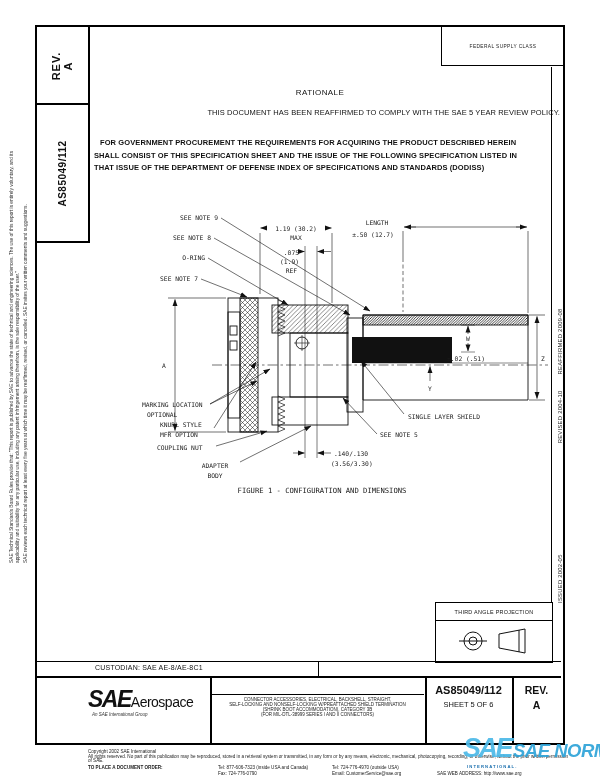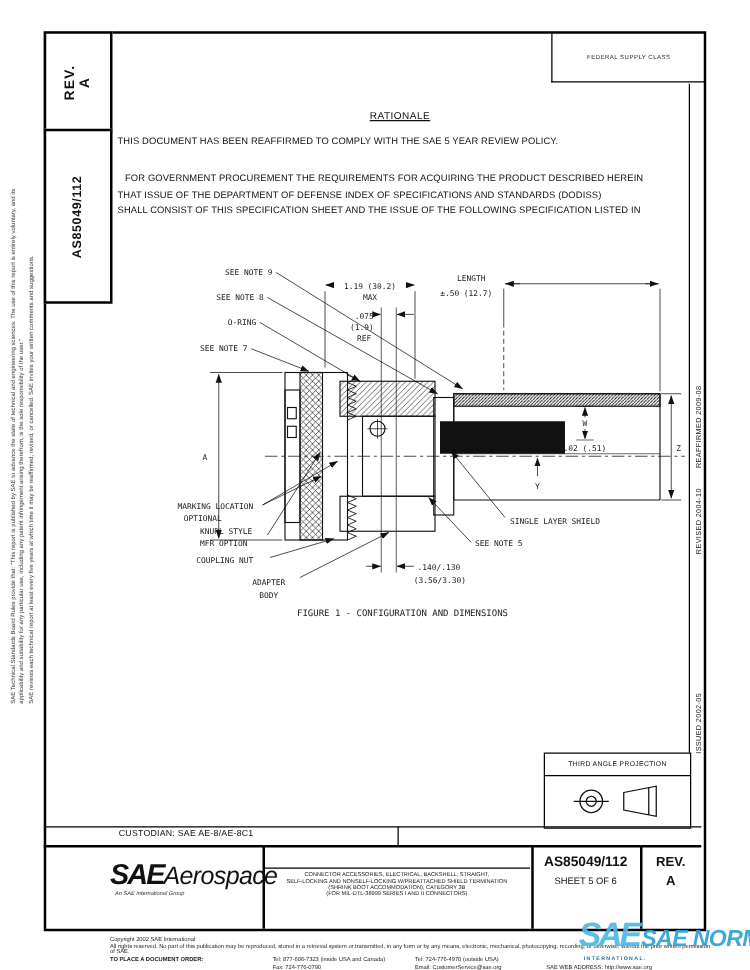--- a/index.html
+++ b/index.html
@@ -18,24 +18,24 @@
   
   .rev-box{left:35px;top:25px;width:51px;height:78px;border:2px solid #000;display:flex;align-items:center;justify-content:center;background:#fff;}
   .rev-box .inner{transform:rotate(-90deg);font-weight:bold;font-size:11px;line-height:12px;text-align:center;letter-spacing:1px;}
   .num-box{left:35px;top:103px;width:51px;height:136px;border:2px solid #000;display:flex;align-items:center;justify-content:center;background:#fff;}
   .num-box .inner{transform:rotate(-90deg);font-weight:bold;font-size:10px;white-space:nowrap;letter-spacing:.5px;}
 
   
   .fsc-box{left:441px;top:27px;width:122px;height:38px;border-left:1.5px solid #000;border-bottom:1.5px solid #000;display:flex;align-items:center;justify-content:center;font-size:4.8px;letter-spacing:.4px;color:#222;}
 
   
-  .rationale-h{left:90px;top:88px;width:460px;text-align:center;font-size:8px;letter-spacing:.4px;text-decoration:underline;}
-  .rationale-b{left:94px;top:108px;width:466px;font-size:7.5px;letter-spacing:.1px;white-space:nowrap;}
+  .rationale-h{left:90px;top:88px;width:460px;text-align:center;font-size:8px;letter-spacing:.4px;}
+  .rationale-b{left:94px;top:108px;width:466px;font-size:7.5px;letter-spacing:.1px;white-space:nowrap;text-align:right;}
   .proc{left:94px;top:137px;font-size:7.5px;line-height:12.5px;letter-spacing:.1px;}
-  .proc div{white-space:nowrap;}
+  .proc div{white-space:nowrap;font-weight:bold;}
   .proc div:first-child{padding-left:6px;}
 
   
   .drawing{left:90px;top:198px;}
   .dt{font-family:"DejaVu Sans Mono",monospace;font-size:6.3px;fill:#1a1a1a;}
   .cap{font-family:"DejaVu Sans Mono",monospace;font-size:7.2px;fill:#1a1a1a;}
 
   
   .dates-divider{left:551px;top:67px;width:0;height:594px;border-left:1px solid #000;}
   .dates{left:552.5px;top:660px;width:592px;height:13px;transform-origin:0 0;transform:rotate(-90deg);display:flex;align-items:center;font-size:5.8px;color:#222;letter-spacing:.3px;white-space:nowrap;}
@@ -52,21 +52,21 @@
   .cust-div{left:318px;top:661px;width:0;height:15px;border-left:1.5px solid #000;}
   .cust-text{left:95px;top:664px;font-size:7px;letter-spacing:.2px;}
 
   
   .tb{left:35px;top:676px;width:526px;height:67px;border-top:2px solid #000;}
   .tb-v1{left:210px;top:676px;width:0;height:67px;border-left:2px solid #000;}
   .tb-v2{left:425px;top:676px;width:0;height:67px;border-left:2px solid #000;}
   .tb-v3{left:512px;top:676px;width:0;height:67px;border-left:2px solid #000;}
   .logo-line{left:88px;top:686px;white-space:nowrap;}
   .logo-sae{font-size:23px;font-weight:bold;font-style:italic;letter-spacing:-1.5px;}
-  .logo-aero{font-size:20px;font-style:italic;letter-spacing:-.5px;}
+  .logo-aero{font-size:14px;letter-spacing:-.5px;}
   .logo-tag{left:92px;top:712px;font-size:4.5px;font-style:italic;color:#333;}
   .tb-type{left:212px;top:679px;width:211px;text-align:center;font-weight:bold;font-size:12.5px;letter-spacing:.3px;}
   .tb-div{left:211px;top:694px;width:213px;height:0;border-top:1.2px solid #000;}
   .tb-lines{left:212px;top:697px;width:211px;text-align:center;font-size:4.5px;line-height:5px;color:#222;}
   .tb-num{left:427px;top:684px;width:83px;text-align:center;font-weight:bold;font-size:11px;}
   .tb-sheet{left:427px;top:700px;width:83px;text-align:center;font-size:7.5px;}
   .tb-rev-l{left:514px;top:684px;width:45px;text-align:center;font-weight:bold;font-size:10.5px;}
   .tb-rev-v{left:514px;top:699px;width:45px;text-align:center;font-weight:bold;font-size:10.5px;}
 
   
@@ -106,22 +106,22 @@
     <div class="inner">AS85049/112</div>
   </div>
 
   <div class="abs fsc-box">FEDERAL SUPPLY CLASS</div>
 
   <div class="abs rationale-h">RATIONALE</div>
   <div class="abs rationale-b">THIS DOCUMENT HAS BEEN REAFFIRMED TO COMPLY WITH THE SAE 5 YEAR REVIEW POLICY.</div>
 
   <div class="abs proc">
     <div>FOR GOVERNMENT PROCUREMENT THE REQUIREMENTS FOR ACQUIRING THE PRODUCT DESCRIBED HEREIN</div>
+    <div>SHALL CONSIST OF THIS SPECIFICATION SHEET AND THE ISSUE OF THE FOLLOWING SPECIFICATION LISTED IN</div>
     <div>THAT ISSUE OF THE DEPARTMENT OF DEFENSE INDEX OF SPECIFICATIONS AND STANDARDS (DODISS)</div>
-    <div>SHALL CONSIST OF THIS SPECIFICATION SHEET AND THE ISSUE OF THE FOLLOWING SPECIFICATION LISTED IN</div>
   </div>
 
   <svg class="abs drawing" width="470" height="307" viewBox="90 198 470 307" xmlns="http://www.w3.org/2000/svg">
     <defs>
       <pattern id="xh" width="5" height="5" patternUnits="userSpaceOnUse">
           <path d="M0,5L5,0M0,0L5,5" stroke="#111" stroke-width="0.5"></path>
         </pattern>
       <pattern id="dh" width="4.5" height="4.5" patternUnits="userSpaceOnUse">
           <path d="M0,4.5L4.5,0" stroke="#111" stroke-width="0.5"></path>
         </pattern>

